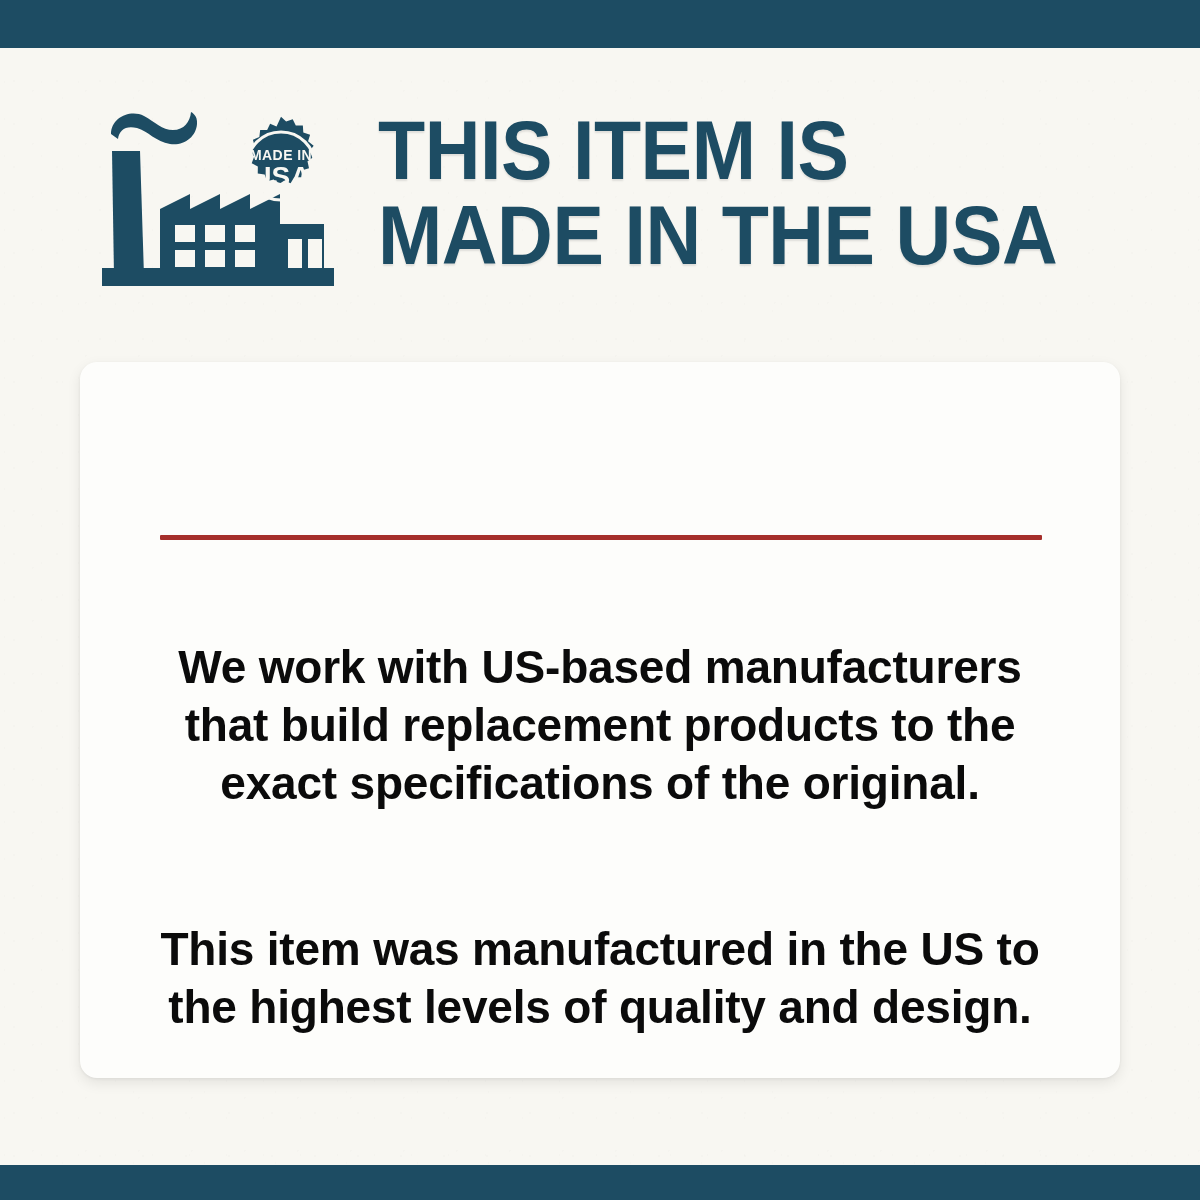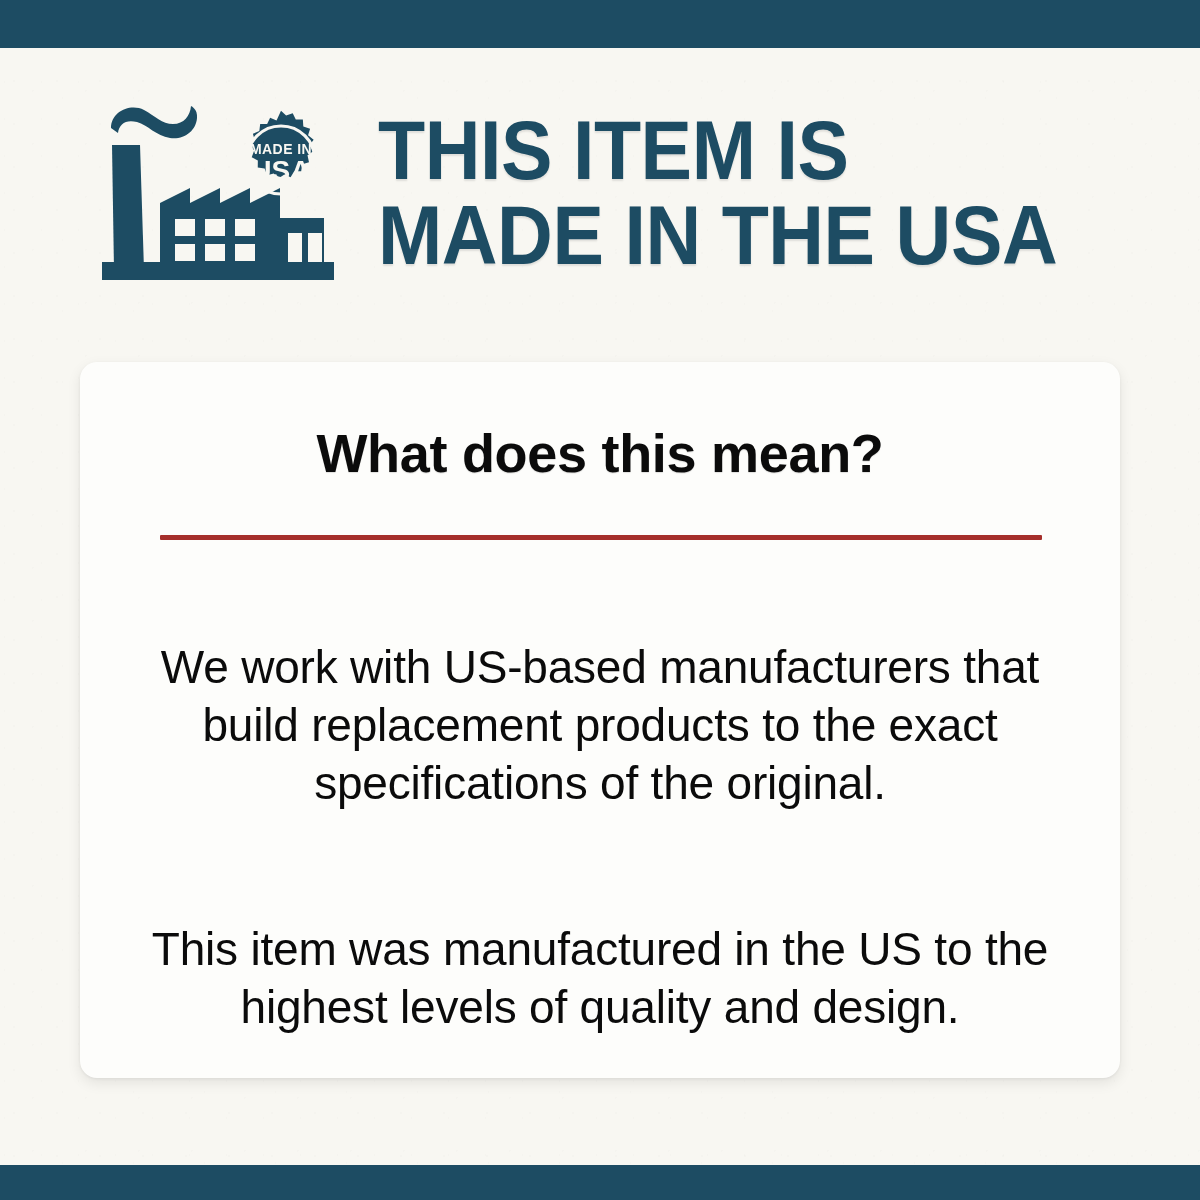--- a/index.html
+++ b/index.html
@@ -45,21 +45,21 @@
     left: 0;
     top: 90px;
     width: 1200px;
     height: 200px;
   }
 
   
   #brand-icon {
     position: absolute;
     left: 100px;
-    top: 10px;
+    top: 16px;
     width: 240px;
     height: 185px;
   }
   #brand-icon svg { display: block; width: 240px; height: 185px; }
 
   
   #headline {
     position: absolute;
     left: 378px;
     top: 18px;
@@ -116,21 +116,21 @@
     border-radius: 1px;
   }
 
   .card-paragraph {
     position: absolute;
     left: 70px;
     width: 900px;
     text-align: center;
     color: #0b0b0b;
     font-family: "Liberation Sans Narrow", "Liberation Sans", sans-serif;
-    font-weight: 400;
+    font-weight: 700;
     font-size: 46px;
     line-height: 58px;
     letter-spacing: -0.2px;
   }
   #paragraph-1 { top: 230px; }
   #paragraph-2 { top: 512px; text-align: center; }
 </style>
 </head>
 <body>
 
@@ -196,21 +196,20 @@
       </svg>
     </div>
 
     <div id="headline">
       <span class="hl-line">THIS ITEM IS</span>
       <span class="hl-line">MADE IN THE USA</span>
     </div>
   </div>
 
   <div id="info-card">
-    <div id="card-heading">What does this mean?</div>
 
     <div id="card-divider"></div>
 
     <p class="card-paragraph" id="paragraph-1">We work with US-based manufacturers that build replacement products to the exact specifications of the original.</p>
 
     <p class="card-paragraph" id="paragraph-2">This item was manufactured in the US to the highest levels of quality and design.</p>
   </div>
 
   <div class="bar" id="bar-bottom"></div>
 </div>

